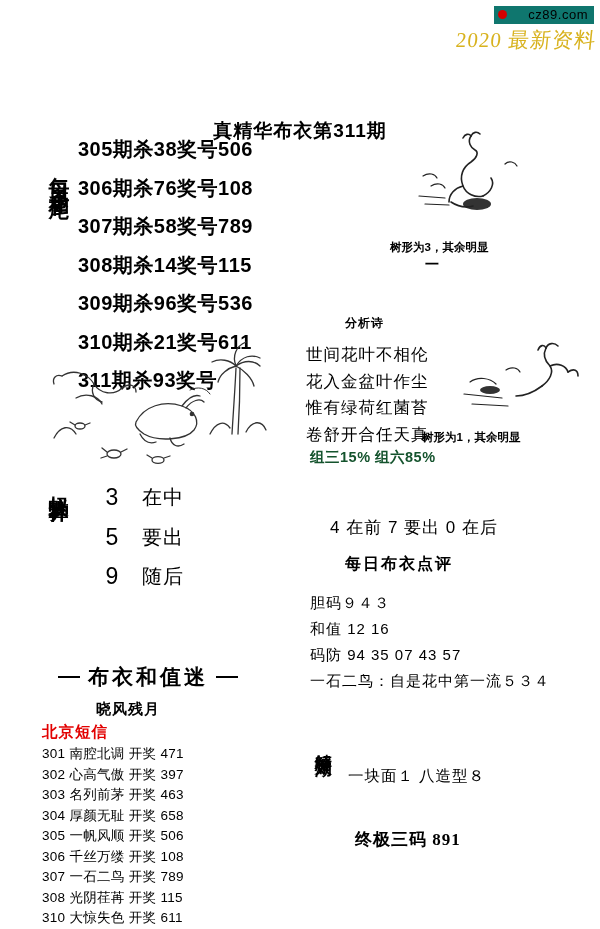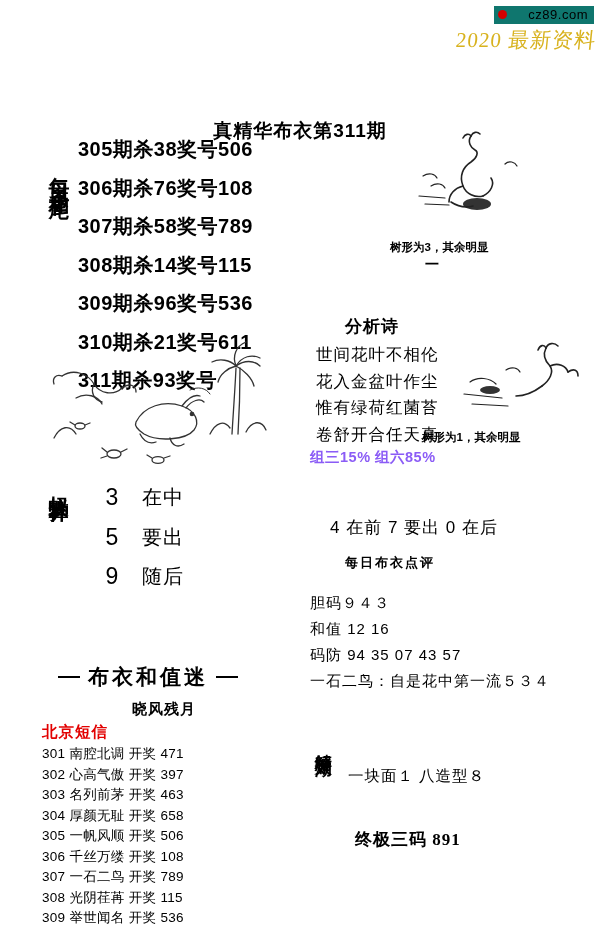--- a/index.html
+++ b/index.html
@@ -158,40 +158,40 @@
     left: 142px;
     font-size: 20px;
     line-height: 1.98;
     letter-spacing: 1px;
   }
   
   .poem-title {
     position: absolute;
     top: 315px;
     left: 345px;
-    font-size: 17px;
+    font-size: 12px;
     font-weight: bold;
     letter-spacing: 1px;
     text-align: right;
   }
   .poem-lines {
     position: absolute;
     top: 342px;
-    left: 316px;
+    left: 306px;
     font-size: 16.5px;
     line-height: 1.62;
     letter-spacing: 1px;
   }
   .ratio-line {
     position: absolute;
     top: 448px;
     left: 310px;
     font-size: 14.5px;
     font-weight: bold;
-    color: #8b5cf6;
+    color: #14532d;
     font-family: "Liberation Sans", sans-serif;
     letter-spacing: 0.5px;
   }
   
   .heading-rule {
     position: absolute;
     display: flex;
     align-items: center;
     gap: 8px;
   }
@@ -216,21 +216,21 @@
     top: 516px;
     left: 330px;
     font-size: 17px;
     letter-spacing: 1px;
     font-family: "Liberation Sans", sans-serif;
   }
   .review-head {
     position: absolute;
     top: 554px;
     left: 345px;
-    font-size: 13px;
+    font-size: 16px;
     font-weight: bold;
     letter-spacing: 2px;
   }
   .review-list {
     position: absolute;
     top: 590px;
     left: 310px;
     font-size: 15px;
     line-height: 1.73;
     letter-spacing: 1px;
@@ -243,21 +243,20 @@
   }
   #sum-head .bar { width: 22px; }
   #sum-head .txt { font-size: 21px; }
   .sum-sub {
     position: absolute;
     top: 700px;
     left: 96px;
     font-size: 15px;
     font-weight: bold;
     letter-spacing: 1px;
-    margin-left: 36px;
   }
   .sms-title {
     position: absolute;
     top: 722px;
     left: 42px;
     font-size: 15.5px;
     font-weight: bold;
     color: #e20000;
     letter-spacing: 1px;
     text-align: right;
@@ -444,21 +443,20 @@
   <div class="sms-title">北京短信</div>
   <div class="sms-list">
     <div>301 南腔北调 开奖 471</div>
     <div>302 心高气傲 开奖 397</div>
     <div>303 名列前茅 开奖 463</div>
     <div>304 厚颜无耻 开奖 658</div>
     <div>305 一帆风顺 开奖 506</div>
     <div>306 千丝万缕 开奖 108</div>
     <div>307 一石二鸟 开奖 789</div>
     <div>308 光阴荏苒 开奖 115</div>
-    <div>309 举世闻名 开奖 536</div>
     <div>310 大惊失色 开奖 611</div>
 
   </div>
 
   <div class="vertical-label" id="taihu-label">精解太湖</div>
   <div class="taihu-lines">
     <div>一块面１ 八造型８</div>
   </div>
   <div class="taihu-final">终极三码 891</div>
 

